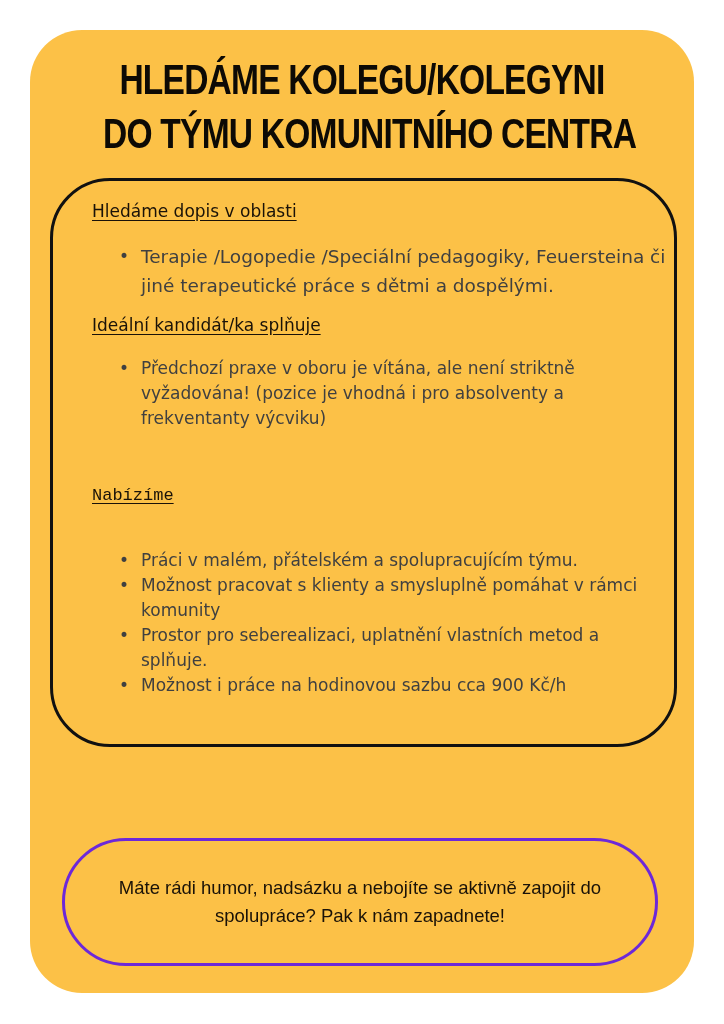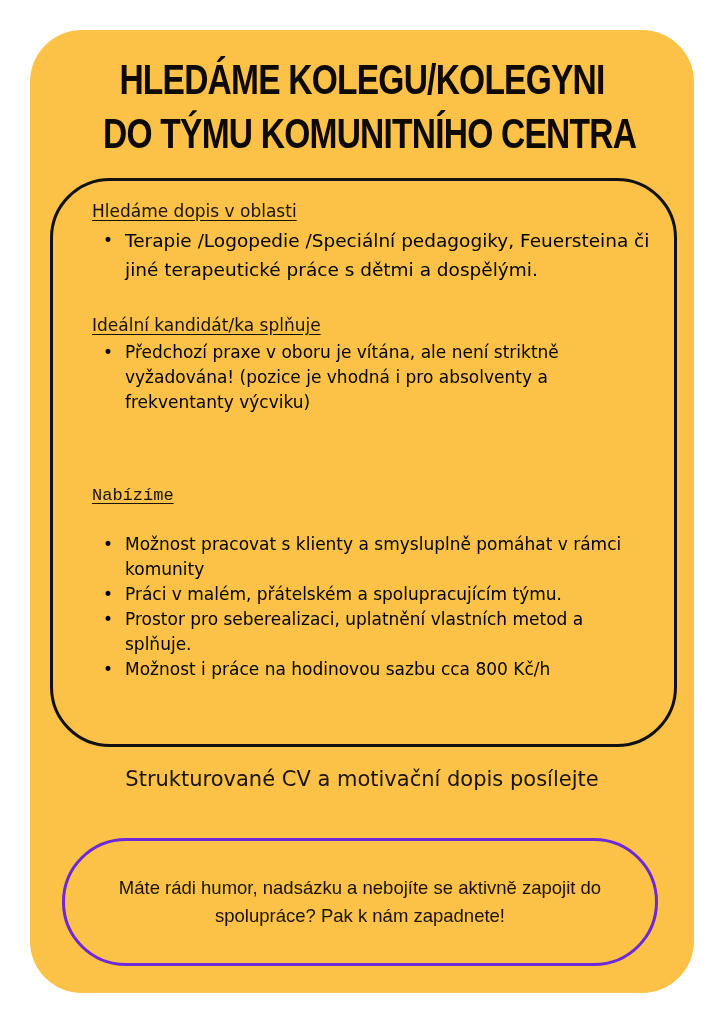--- a/index.html
+++ b/index.html
@@ -2,21 +2,21 @@
 <html><head>
 <meta charset="utf-8">
 <style>
   html, body { margin:0; padding:0; background:#ffffff; }
   body { width:724px; height:1024px; position:relative; overflow:hidden; font-family:"DejaVu Sans", sans-serif; color:#1a1208; }
   .card { position:absolute; left:30px; top:30px; width:664px; height:963px; background:#fcc147; border-radius:52px; }
   .title { position:absolute; left:30px; top:52px; width:664px; text-align:center; font-family:"Liberation Sans", sans-serif; font-weight:bold; font-size:43px; line-height:54px; letter-spacing:-1px; transform:scaleX(0.78); transform-origin:center top; color:#0d0a05; }
   .title div { white-space:nowrap; }
   .inner { position:absolute; left:50px; top:178px; width:627px; height:569px; border:3px solid #111; border-radius:60px; box-sizing:border-box; }
   .sec-head { position:absolute; left:92px; font-size:17px; text-decoration:underline; text-underline-offset:3px; color:#1a1208; }
-  .bullets { position:absolute; left:92px; width:575px; margin:0; padding:0; list-style:none; font-size:17px; line-height:25px; color:#000000; }
+  .bullets { position:absolute; left:92px; width:575px; margin:16px; padding:0; list-style:none; font-size:17px; line-height:25px; color:#404040; }
   .bullets li { position:relative; padding-left:33px; }
   .bullets li::before { content:"•"; position:absolute; left:11px; top:0; font-size:17px; }
   .b1 { font-size:18.5px; line-height:29px; }
   .b1 li { padding-left:33px; }
   .contact { position:absolute; left:30px; top:764px; width:664px; text-align:center; font-size:21px; line-height:30px; color:#1a1208; }
   .pill { position:absolute; left:62px; top:838px; width:596px; height:128px; border:3px solid #6d28d9; border-radius:64px; box-sizing:border-box; display:flex; align-items:center; justify-content:center; text-align:center; }
   .pill span { font-family:"Liberation Sans", sans-serif; font-size:18.5px; line-height:28px; color:#1a1208; display:block; width:560px; }
 </style>
 </head>
 <body>
@@ -35,25 +35,24 @@
   <li>Terapie /Logopedie /Speciální pedagogiky, Feuersteina či  jiné terapeutické práce s dětmi a dospělými.</li>
 </ul>
 
 <div class="sec-head" style="top:315px;">Ideální kandidát/ka splňuje</div>
 <ul class="bullets" style="top:340px;">
   <li style="padding-right:60px;">Předchozí praxe v oboru je vítána, ale není striktně vyžadována! (pozice je vhodná i pro absolventy a frekventanty výcviku)</li>
 </ul>
 
 <div class="sec-head" style="top:486px;font-family:Liberation Mono, monospace;">Nabízíme</div>
 <ul class="bullets" style="top:532px;">
+  <li>Práci v malém, přátelském a spolupracujícím týmu.</li>
   <li>Možnost pracovat s klienty a smysluplně pomáhat v rámci komunity</li>
-  <li>Práci v malém, přátelském a spolupracujícím týmu.</li>
   <li style="padding-right:80px;">Prostor pro seberealizaci, uplatnění vlastních metod a splňuje.</li>
-  <li>Možnost i práce na hodinovou sazbu cca 800 Kč/h</li>
+  <li>Možnost i práce na hodinovou sazbu cca 900 Kč/h</li>
 </ul>
 
 <div class="contact">
-  <div>Strukturované CV a motivační dopis posílejte</div>
 </div>
 
 <div class="pill">
   <span>Máte rádi humor, nadsázku a nebojíte se aktivně zapojit do spolupráce? Pak k nám zapadnete!</span>
 </div>
 
 </body></html>

